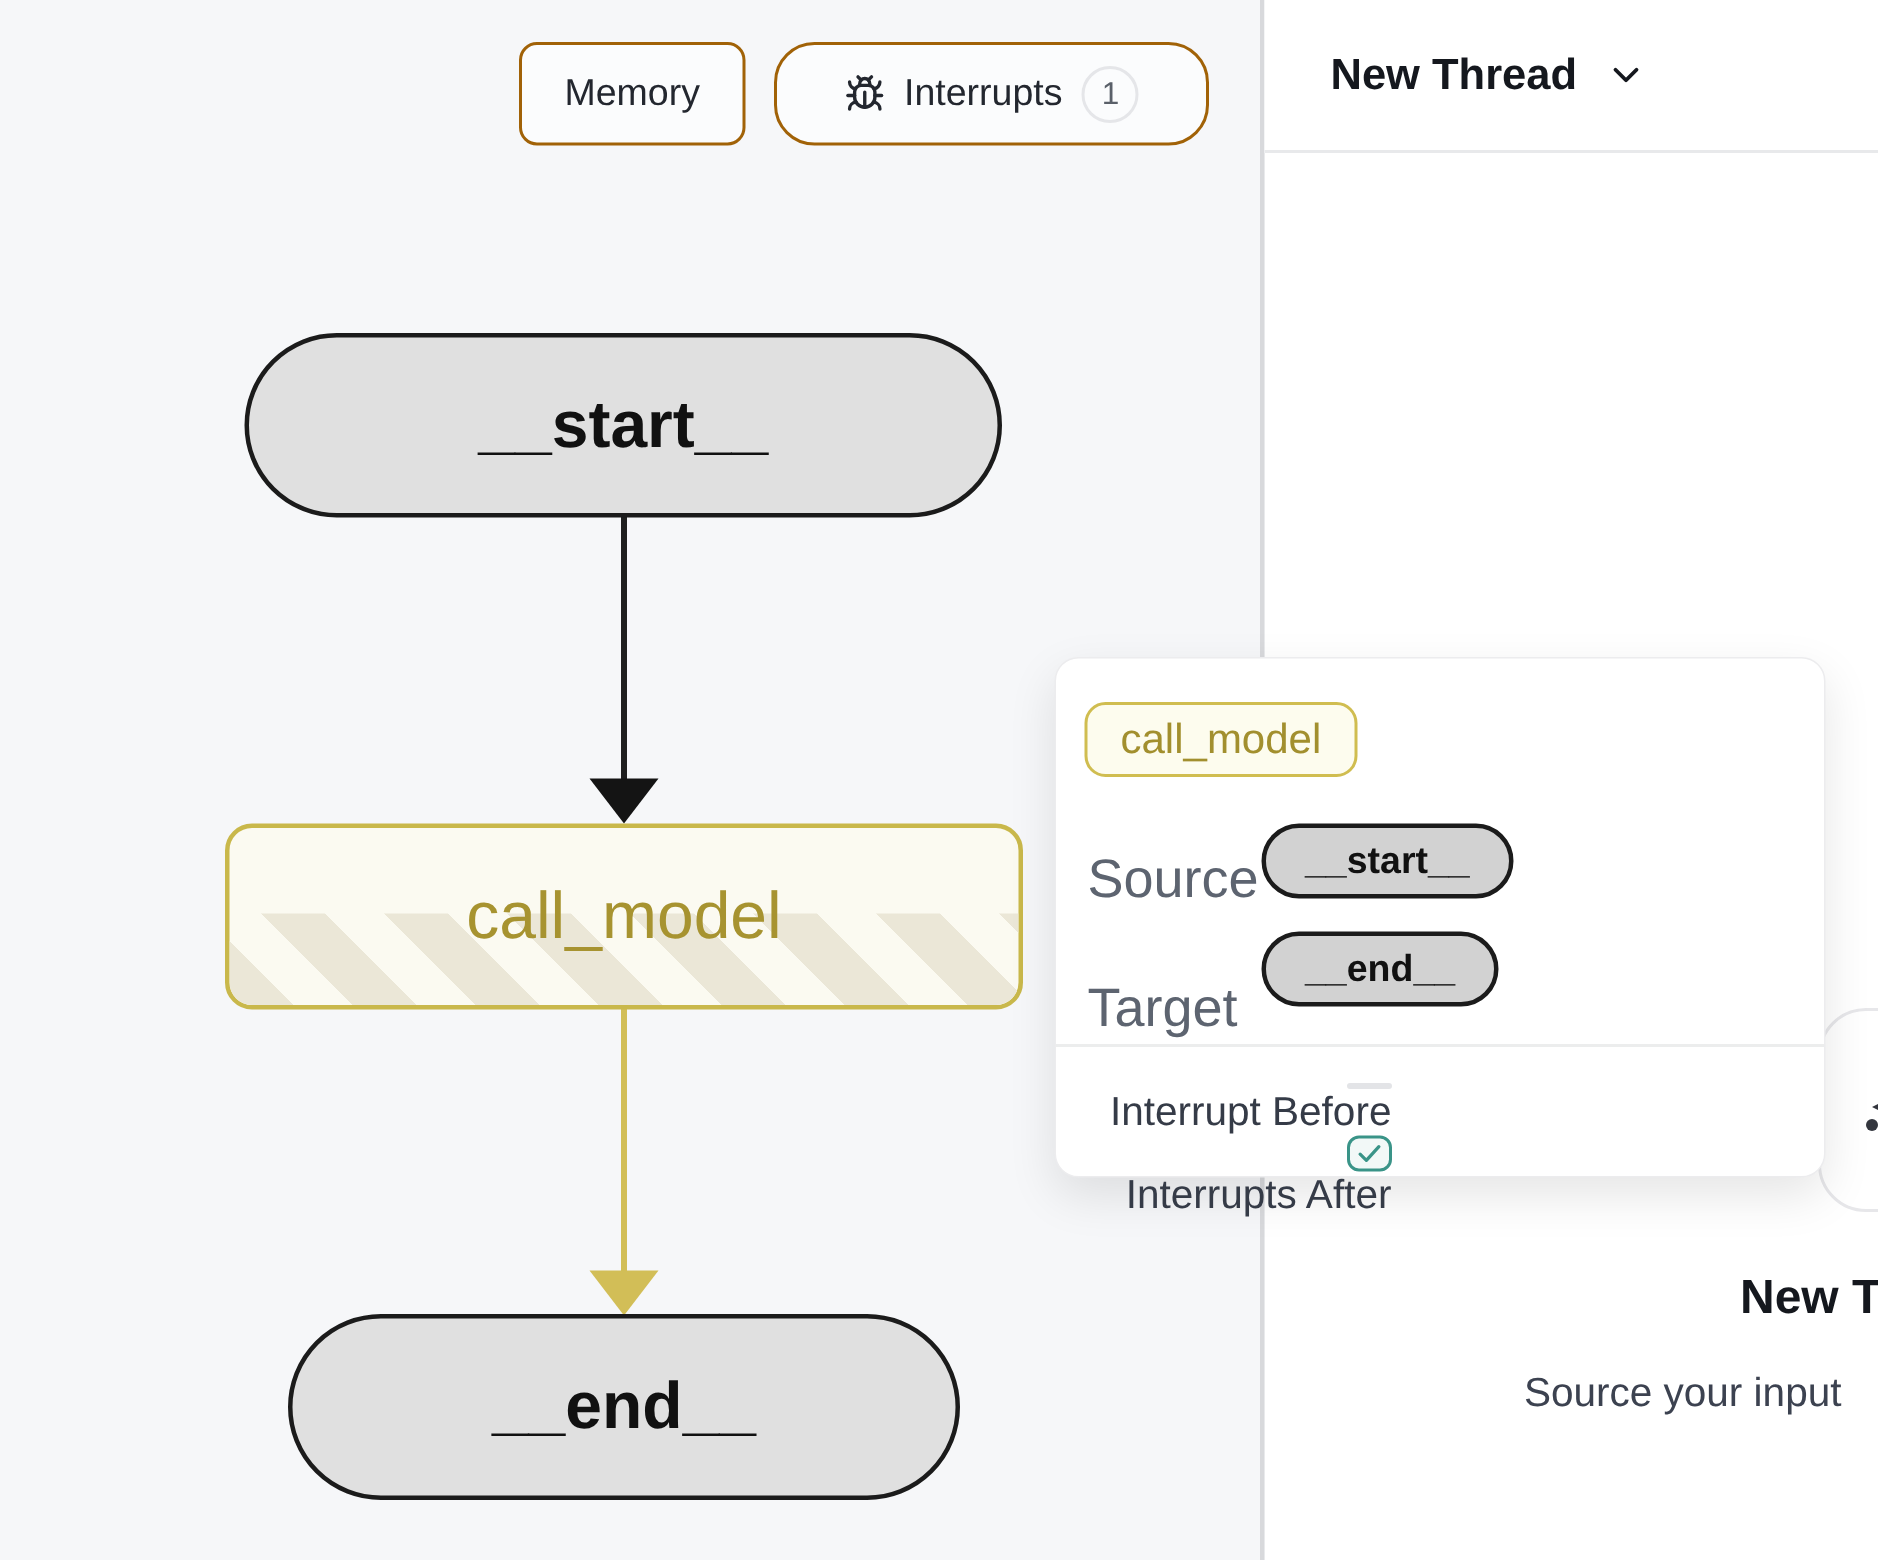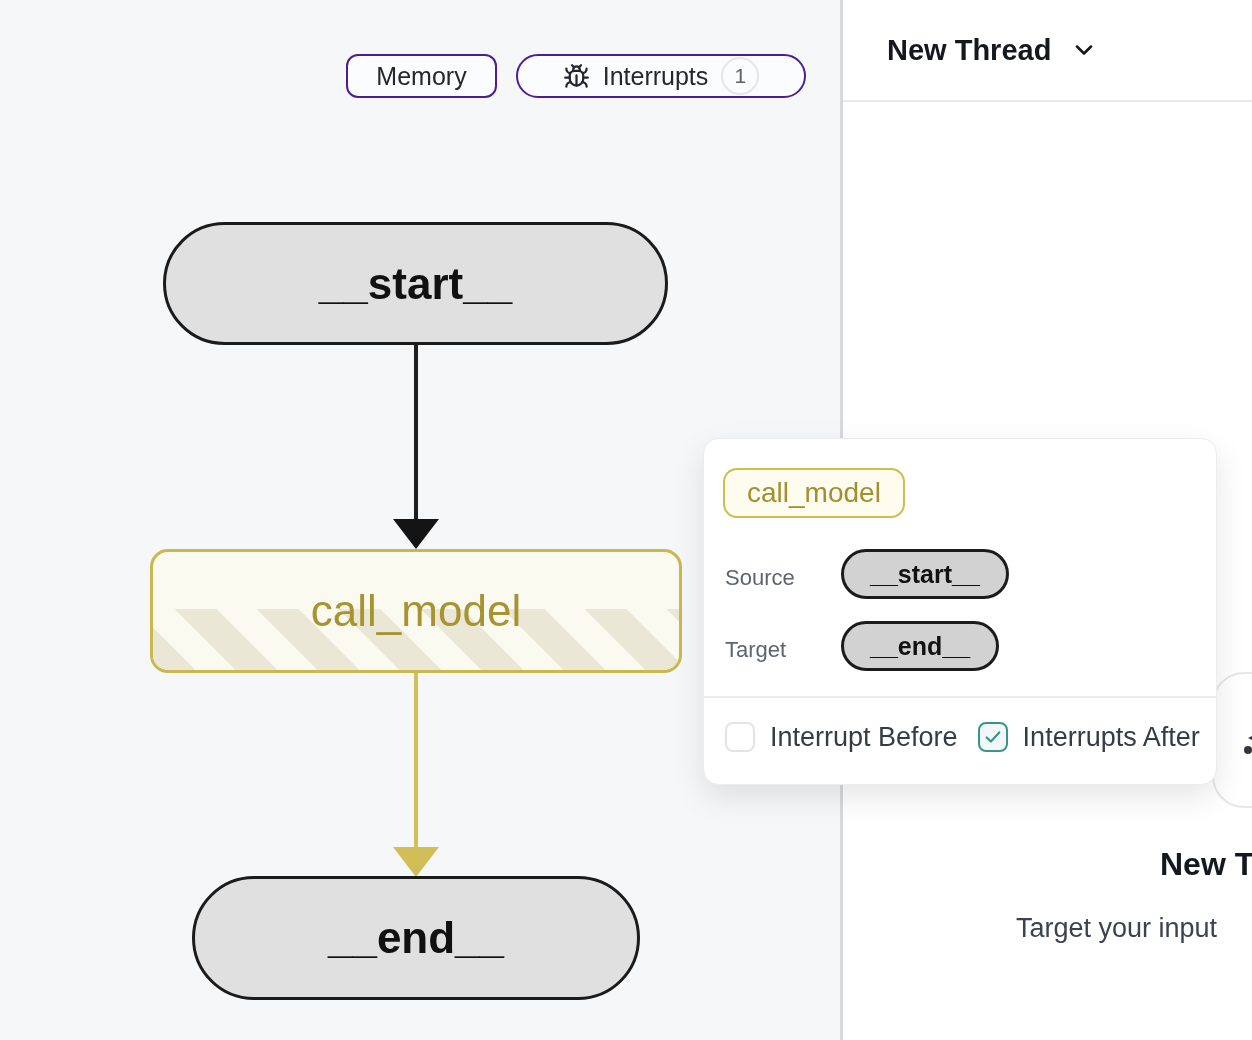--- a/index.html
+++ b/index.html
@@ -1,23 +1,23 @@
 <!DOCTYPE html>
 <html><head>
 <meta charset="utf-8">
 <style>
   html,body{margin:0;padding:0;}
   body{width:1252px;height:1040px;overflow:hidden;font-family:"Liberation Sans",sans-serif;}
   #app{position:relative;width:1252px;height:1040px;background:#f6f7f9;overflow:hidden;}
 
   
-  .toolbar-btn{position:absolute;top:28px;height:44px;box-sizing:border-box;
-    background:#fbfcfd;border:2px solid #4c1d95;border-radius:12px;
+  .toolbar-btn{position:absolute;top:28px;height:69px;box-sizing:border-box;
+    background:#fbfcfd;border:2px solid #a16207;border-radius:12px;
     display:flex;align-items:center;justify-content:center;gap:13px;
-    font-size:25px;color:#23272f;cursor:pointer;margin-top:26px;}
+    font-size:25px;color:#23272f;cursor:pointer;}
   #memory-btn{left:346px;width:151px;}
   #interrupts-btn{left:516px;width:290px;border-radius:27px;}
   .count-badge{width:38px;height:38px;border:2px solid #e5e6e9;border-radius:50%;
     box-sizing:border-box;display:flex;align-items:center;justify-content:center;
     font-size:21px;color:#5a6069;}
   .bug-icon svg{display:block;}
 
   
   .node{position:absolute;box-sizing:border-box;display:flex;align-items:center;
     justify-content:center;overflow:hidden;}
@@ -61,27 +61,27 @@
   #empty-subtitle{position:absolute;left:1016px;top:913px;font-size:27px;color:#3c4250;
     white-space:nowrap;}
 
   
   #popover{position:absolute;left:703px;top:438px;width:514px;height:347px;background:#fff;
     border:1.5px solid #ececee;border-radius:16px;box-sizing:border-box;
     box-shadow:0 12px 32px rgba(0,0,0,.10);z-index:10;}
   #popover-chip{position:absolute;left:19px;top:29px;height:50px;box-sizing:border-box;
     border:2px solid #d0bd50;border-radius:14px;background:#fdfcee;
     display:flex;align-items:center;padding:0 22px;font-size:28px;color:#a28f2e;}
-  .pop-row-label{position:absolute;left:21px;font-size:22px;color:#5d6470;}
+  .pop-row-label{position:absolute;left:21px;font-size:36px;color:#5d6470;}
   .pop-pill{position:absolute;left:137px;height:50px;box-sizing:border-box;background:#d2d2d2;
     border:3px solid #1b1b1b;border-radius:26px;display:flex;align-items:center;
     justify-content:center;padding:0 26px;font-size:25px;font-weight:700;color:#111;}
   #popover-divider{position:absolute;left:0;right:0;top:257px;height:1.5px;background:#eceded;}
   #interrupt-row{position:absolute;left:21px;top:283px;height:40px;display:flex;
-    align-items:flex-start;}
+    align-items:flex-end;flex-direction:column;}
   .checkbox{width:30px;height:30px;box-sizing:border-box;border:2px solid #e3e4e7;
     border-radius:8px;background:#fff;display:flex;align-items:center;justify-content:center;
     cursor:pointer;}
   .checkbox svg{display:none;}
   .checkbox.checked{border-color:#3a9488;background:#f2f8f7;}
   .checkbox.checked svg{display:block;}
   .checkbox-label{font-size:27px;color:#353b47;margin-left:15px;}
   #interrupt-after-box{margin-left:20px;}
 </style>
 </head>
@@ -150,29 +150,29 @@
     <span class="card-icon">
       <svg width="36" height="36" viewBox="0 0 36 36" fill="#33363e">
           <polygon points="30,6 14,14 30,22"></polygon>
           <circle cx="14" cy="26" r="4"></circle>
           <circle cx="30" cy="30" r="4"></circle>
         </svg>
     </span>
   </div>
 
   <div id="empty-title">New Thread</div>
-  <div id="empty-subtitle">Target your input</div>
+  <div id="empty-subtitle">Source your input</div>
 
   <div id="popover">
     <div id="popover-chip">call_model</div>
 
     <div class="pop-row-label" style="top:126px;">Source</div>
     <div class="pop-pill" style="top:110px;">__start__</div>
 
-    <div class="pop-row-label" style="top:198px;">Target</div>
+    <div class="pop-row-label" style="top:212px;">Target</div>
     <div class="pop-pill" style="top:182px;">__end__</div>
 
     <div id="popover-divider"></div>
 
     <div id="interrupt-row">
       <span class="checkbox" id="interrupt-before-box">
         
       </span>
       <span class="checkbox-label">Interrupt Before</span>
 

